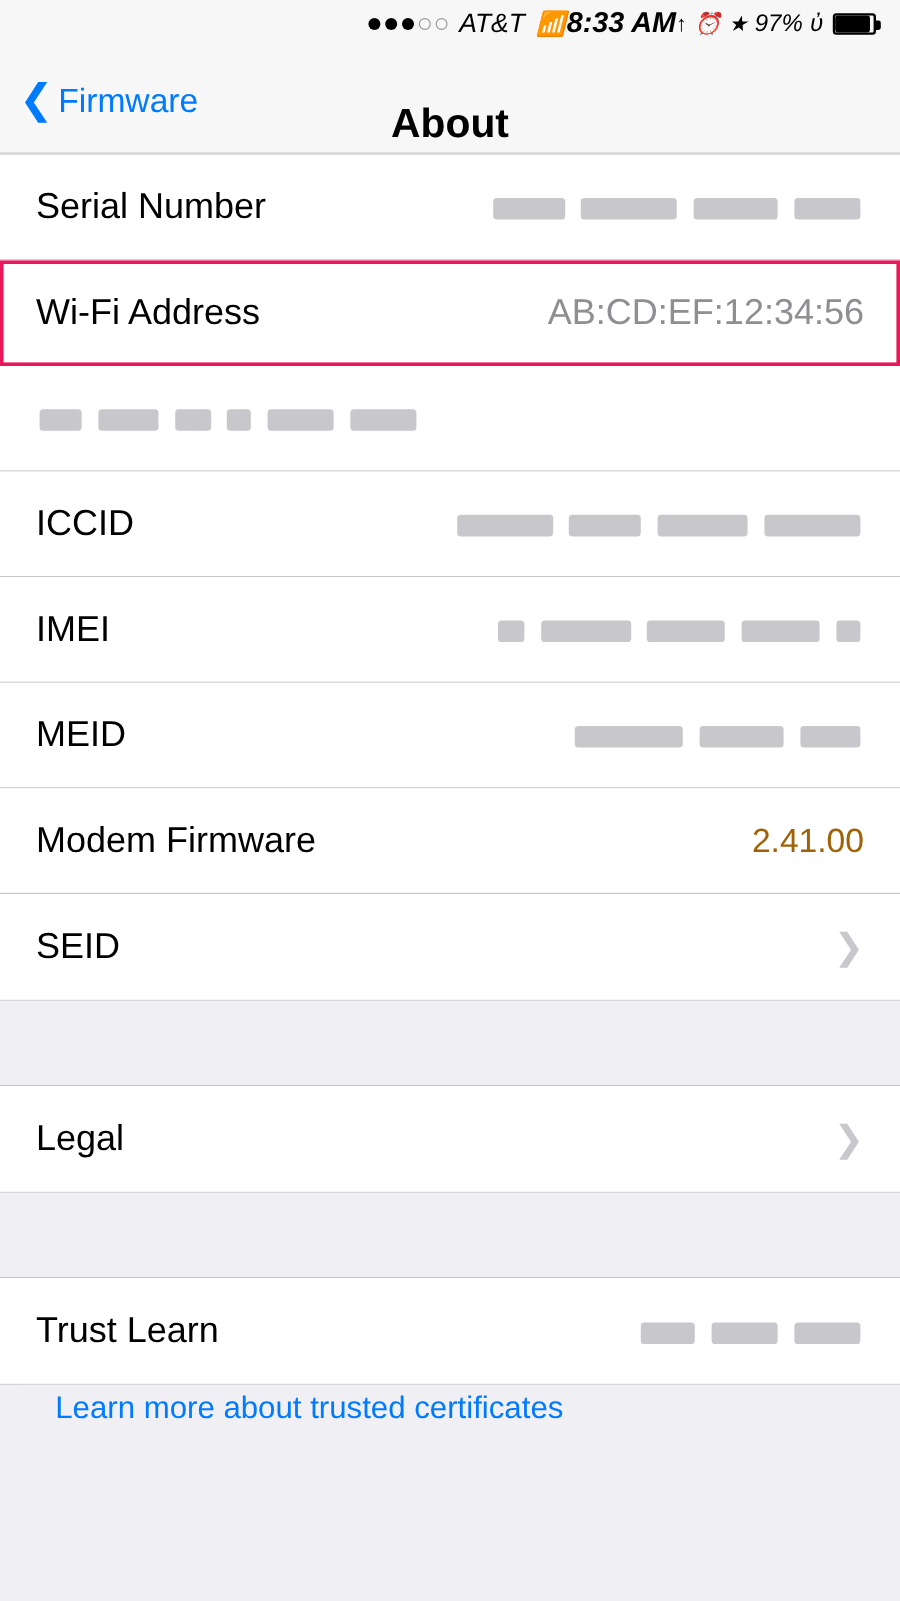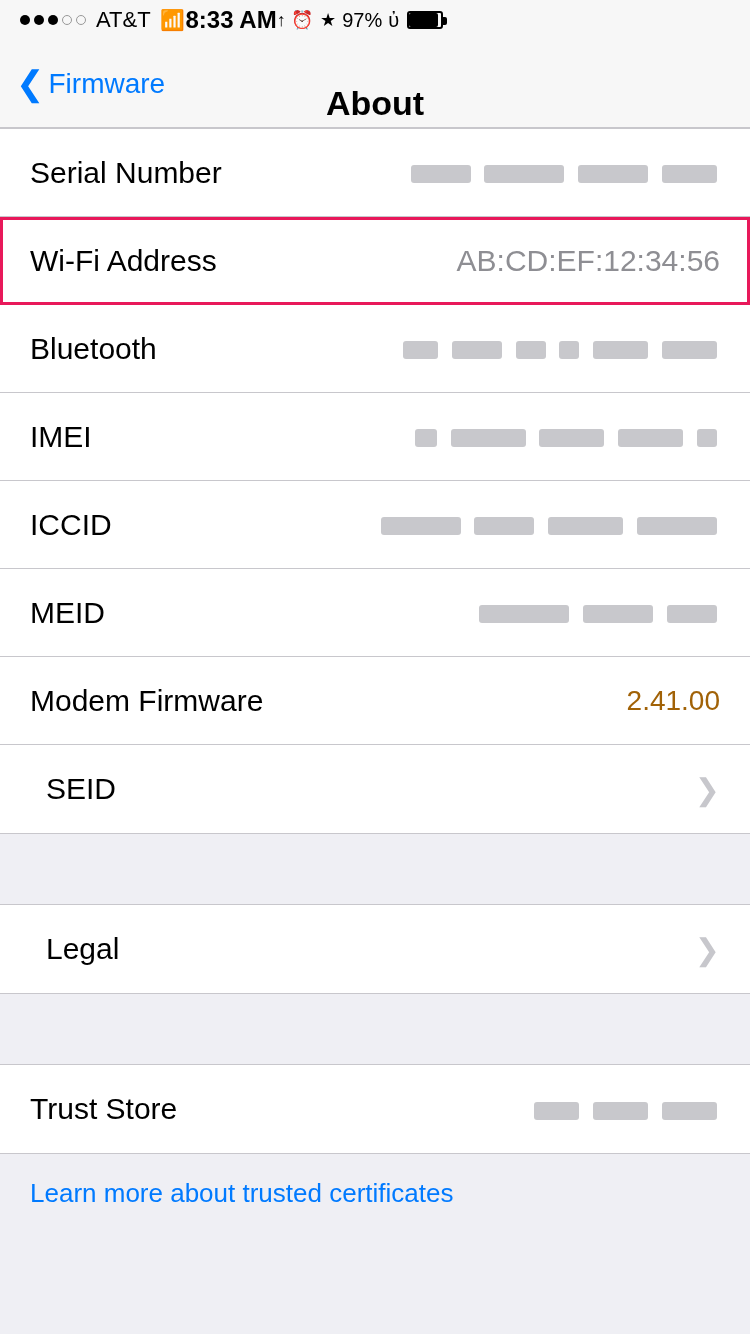--- a/index.html
+++ b/index.html
@@ -13,24 +13,25 @@
       color: #000;
     }
 
     
     .status-bar {
       width: 750px;
       height: 40px;
       background: #f7f7f7;
       display: flex;
       align-items: center;
-      justify-content: flex-start;
+      justify-content: flex-end;
       padding: 14px 20px;
       font-size: 22px;
       font-weight: 500;
+      font-style: italic;
     }
     .status-left {
       display: flex;
       align-items: center;
       gap: 6px;
     }
     .signal-dots {
       display: flex; gap: 4px; align-items: center;
     }
     .dot { width: 10px; height: 10px; border-radius: 50%; }
@@ -133,22 +134,23 @@
 
     
     .section-group {
       background: #fff;
       border-top: 1px solid #c8c7cc;
       border-bottom: 1px solid #c8c7cc;
     }
 
     
     .link-row {
-      padding: 24px 30px 20px 30px;
+      padding: 4px 30px 20px 30px;
       background: #efeff4;
+      margin-left: 16px;
     }
     .link-text {
       font-size: 26px;
       color: #007aff;
     }
 
     
     .blur-seg {
       display: inline-block;
       height: 18px;
@@ -208,87 +210,86 @@
       <span class="blur-seg" style="width:55px;"></span>
     </span>
   </div>
 
   <div class="table-row row-highlighted">
     <span class="row-label">Wi-Fi Address</span>
     <span class="row-value" style="color:#8e8e93; font-size:30px;">AB:CD:EF:12:34:56</span>
   </div>
 
   <div class="table-row">
-    <span class="row-label">Bluetooth</span>
     <span class="row-value">
       <span class="blur-seg" style="width:35px;"></span>
       <span class="blur-seg" style="width:50px;"></span>
       <span class="blur-seg" style="width:30px;"></span>
       <span class="blur-seg" style="width:20px;"></span>
       <span class="blur-seg" style="width:55px;"></span>
       <span class="blur-seg" style="width:55px;"></span>
+    </span>
+  </div>
+
+  <div class="table-row">
+    <span class="row-label">ICCID</span>
+    <span class="row-value">
+      <span class="blur-seg" style="width:80px;"></span>
+      <span class="blur-seg" style="width:60px;"></span>
+      <span class="blur-seg" style="width:75px;"></span>
+      <span class="blur-seg" style="width:80px;"></span>
     </span>
   </div>
 
   <div class="table-row">
     <span class="row-label">IMEI</span>
     <span class="row-value">
       <span class="blur-seg" style="width:22px;"></span>
       <span class="blur-seg" style="width:75px;"></span>
       <span class="blur-seg" style="width:65px;"></span>
       <span class="blur-seg" style="width:65px;"></span>
       <span class="blur-seg" style="width:20px;"></span>
     </span>
   </div>
 
   <div class="table-row">
-    <span class="row-label">ICCID</span>
-    <span class="row-value">
-      <span class="blur-seg" style="width:80px;"></span>
-      <span class="blur-seg" style="width:60px;"></span>
-      <span class="blur-seg" style="width:75px;"></span>
-      <span class="blur-seg" style="width:80px;"></span>
-    </span>
-  </div>
-
-  <div class="table-row">
     <span class="row-label">MEID</span>
     <span class="row-value">
       <span class="blur-seg" style="width:90px;"></span>
       <span class="blur-seg" style="width:70px;"></span>
       <span class="blur-seg" style="width:50px;"></span>
     </span>
   </div>
 
   <div class="table-row">
     <span class="row-label">Modem Firmware</span>
     <span class="row-value" style="color:#a16207;">2.41.00</span>
   </div>
 
-  <div class="table-row" style="cursor:pointer;margin-left:16px;">
+  <div class="table-row" style="cursor:pointer;">
     <span class="row-label">SEID</span>
     <span class="row-chevron">❯</span>
   </div>
 
 </div>
 
 <div class="section-spacer"></div>
 
 <div class="section-group">
-  <div class="table-row" style="cursor:pointer;margin-left:16px;">
+  <div class="table-row" style="cursor:pointer;">
     <span class="row-label">Legal</span>
     <span class="row-chevron">❯</span>
   </div>
 </div>
 
 <div class="section-spacer"></div>
 
 <div class="section-group">
   <div class="table-row">
-    <span class="row-label">Trust Store</span>
+    <span class="row-label">Trust Learn</span>
     <span class="row-value">
       <span class="blur-seg" style="width:45px;"></span>
       <span class="blur-seg" style="width:55px;"></span>
       <span class="blur-seg" style="width:55px;"></span>
     </span>
   </div>
 </div>
 
 <div class="link-row">
   <span class="link-text">Learn more about trusted certificates</span>

